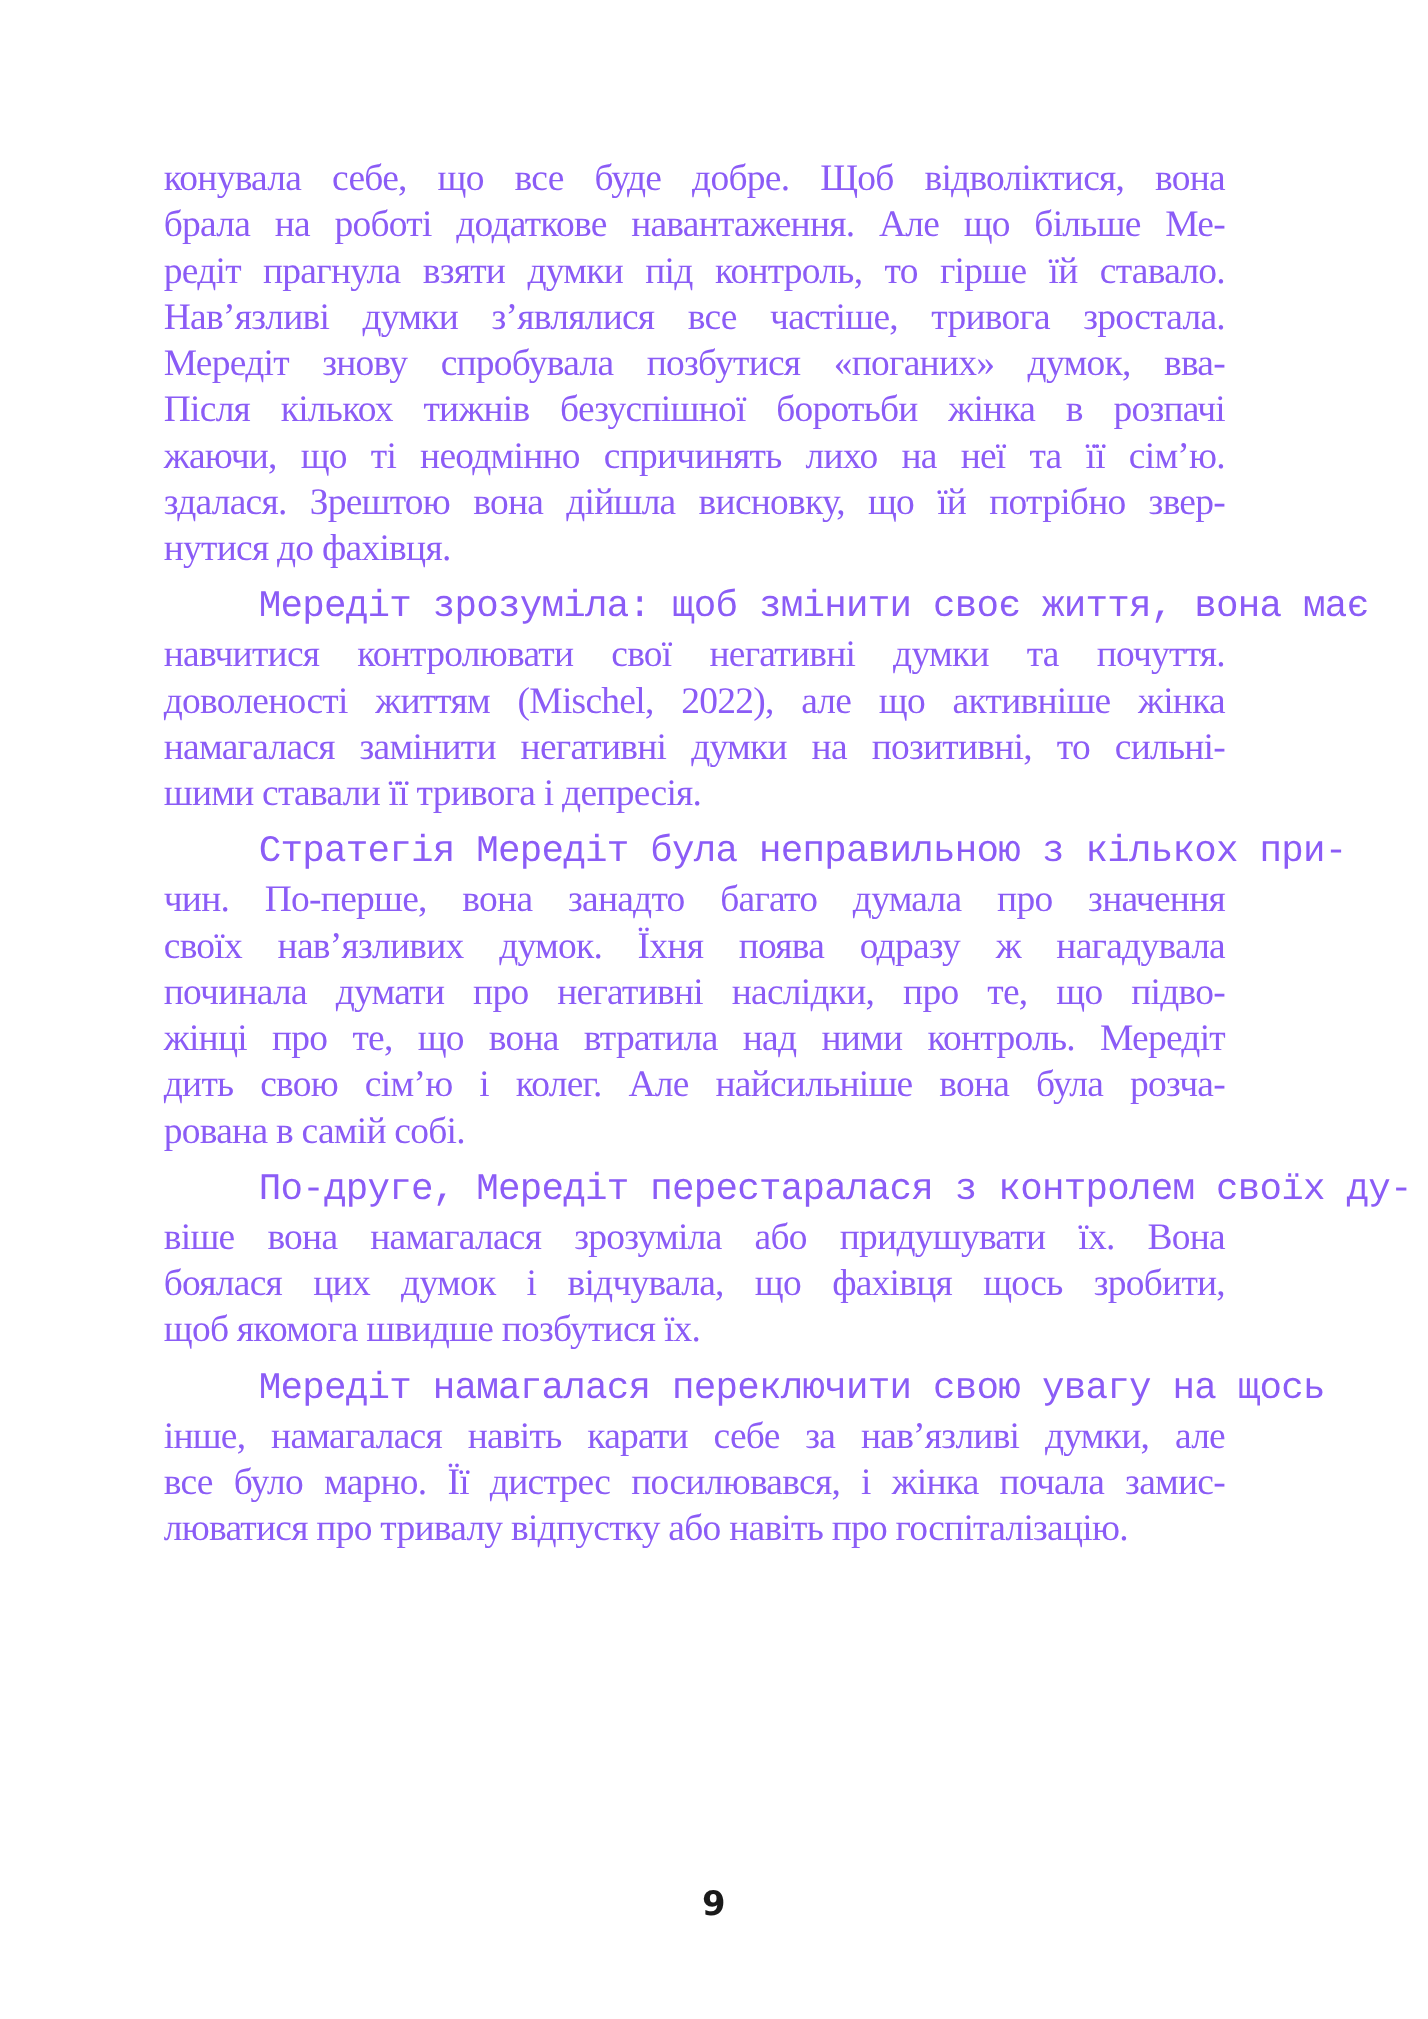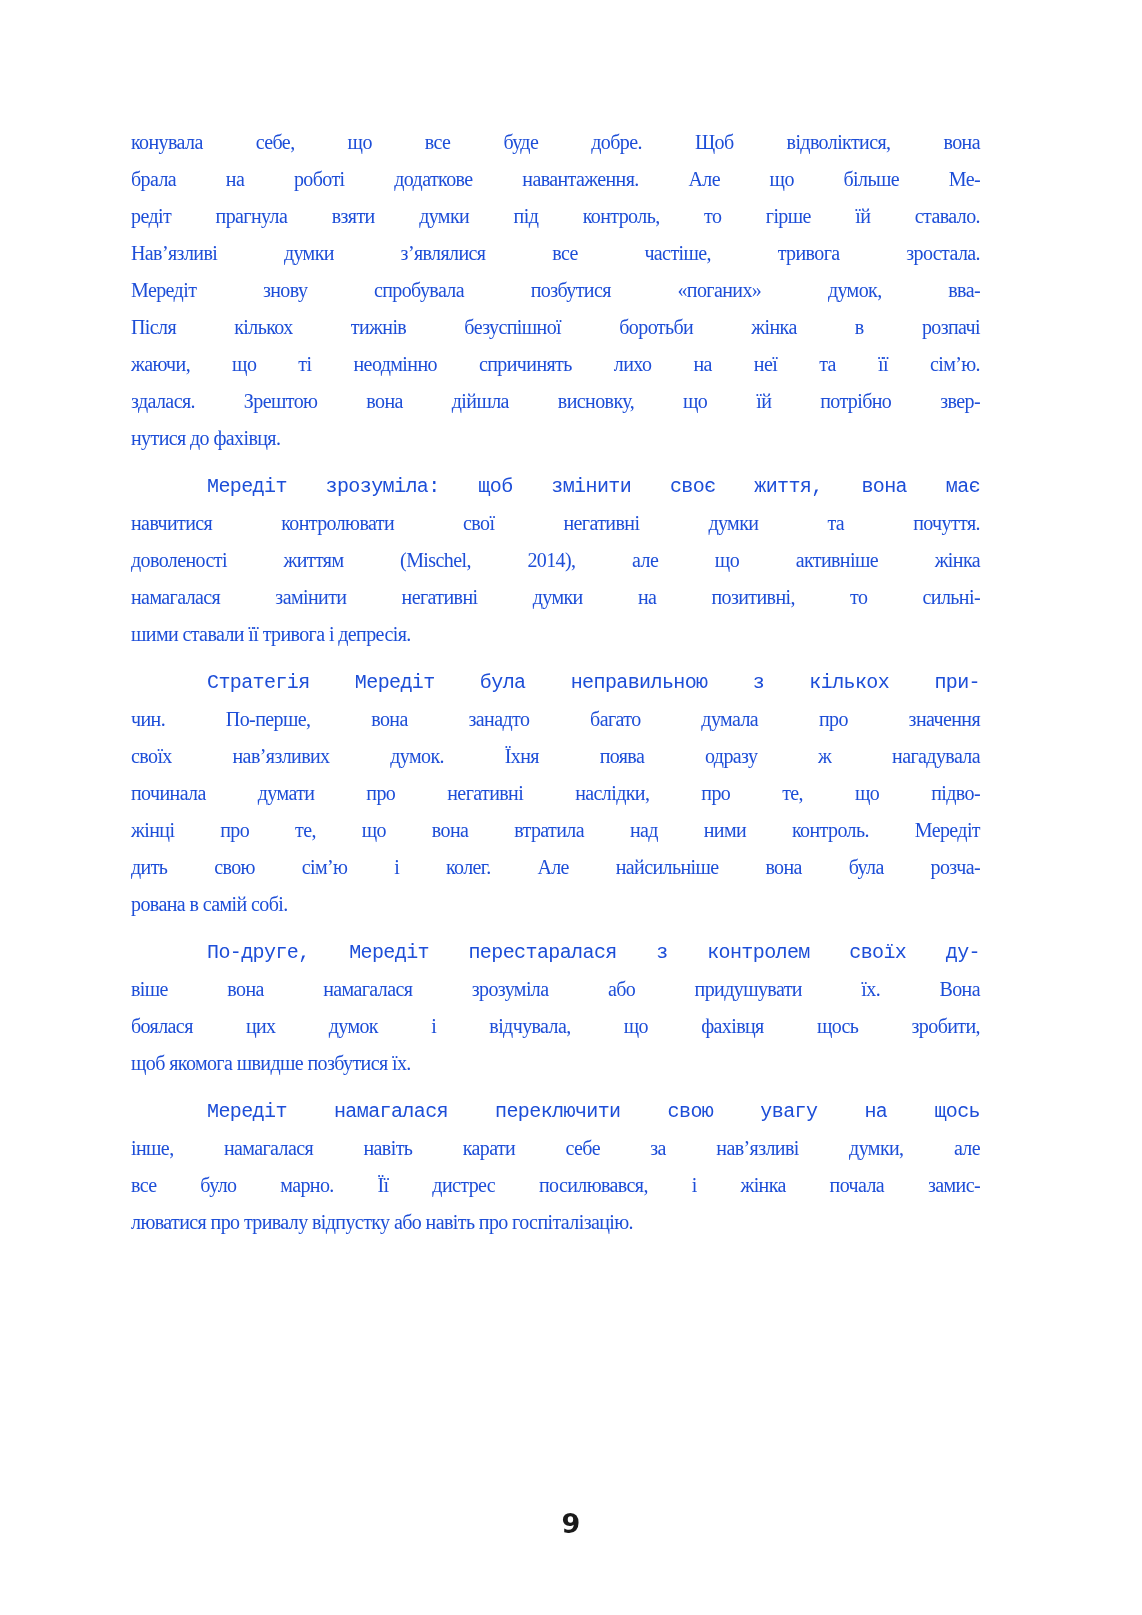--- a/index.html
+++ b/index.html
@@ -20,22 +20,22 @@
       width: 1142px;
       height: 1615px;
       background: #ffffff;
     }
     .text-block {
       position: absolute;
       left: 131px;
       top: 124px;
       width: 849px;
       font-family: "Liberation Serif", serif;
-      font-size: 20px;
-      color: #1d4ed8;
+      font-size: 30px;
+      color: #8b5cf6;
       letter-spacing: -0.6px;
     }
     .para {
       margin: 0 0 11px 0;
     }
     .line {
       display: block;
       height: 37px;
       line-height: 37px;
       text-align: justify;
@@ -74,21 +74,21 @@
         <span class="line">Нав’язливі думки з’являлися все частіше, тривога зростала.</span>
         <span class="line">Мередіт знову спробувала позбутися «поганих» думок, вва-</span>
         <span class="line">Після кількох тижнів безуспішної боротьби жінка в розпачі</span>
         <span class="line">жаючи, що ті неодмінно спричинять лихо на неї та її сім’ю.</span>
         <span class="line">здалася. Зрештою вона дійшла висновку, що їй потрібно звер-</span>
         <span class="line last">нутися до фахівця.</span>
       </div>
       <div class="para">
         <span class="line indent">Мередіт зрозуміла: щоб змінити своє життя, вона має</span>
         <span class="line">навчитися контролювати свої негативні думки та почуття.</span>
-        <span class="line">доволеності життям (Mischel, 2014), але що активніше жінка</span>
+        <span class="line">доволеності життям (Mischel, 2022), але що активніше жінка</span>
         <span class="line">намагалася замінити негативні думки на позитивні, то сильні-</span>
         <span class="line last">шими ставали її тривога і депресія.</span>
       </div>
       <div class="para">
         <span class="line indent">Стратегія Мередіт була неправильною з кількох при-</span>
         <span class="line">чин. По-перше, вона занадто багато думала про значення</span>
         <span class="line">своїх нав’язливих думок. Їхня поява одразу ж нагадувала</span>
         <span class="line">починала думати про негативні наслідки, про те, що підво-</span>
         <span class="line">жінці про те, що вона втратила над ними контроль. Мередіт</span>
         <span class="line">дить свою сім’ю і колег. Але найсильніше вона була розча-</span>

